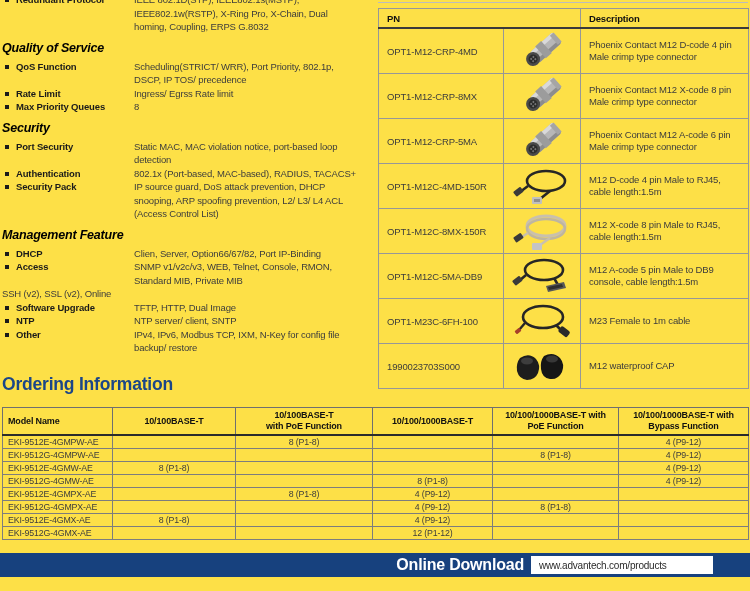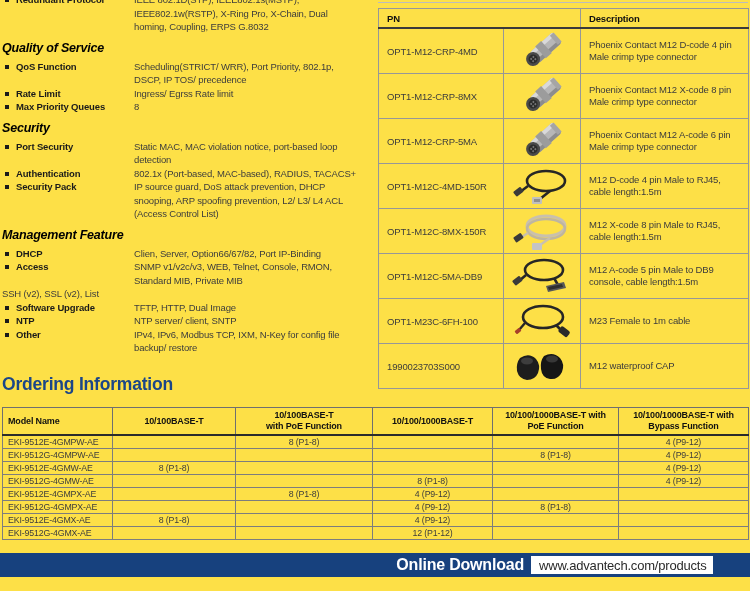--- a/index.html
+++ b/index.html
@@ -30,21 +30,21 @@
   .ordering-table{position:absolute;left:2px;top:407px;width:746px;border-collapse:collapse;table-layout:fixed;}
   .ordering-table th{border:1px solid #6f6f6f;border-bottom:2px solid #2b2b2b;font-size:9px;font-weight:bold;color:#111;
     text-align:center;white-space:pre-line;line-height:11px;padding:2px 2px;height:22px;vertical-align:middle;}
   .ordering-table th.model-h{text-align:left;padding-left:5px;}
   .ordering-table td{border:1px solid #7d7d7d;font-size:8.8px;color:#3c3c3c;height:12px;padding:0 2px;text-align:center;line-height:12px;margin-top:40px;}
   .ordering-table td.model-cell{text-align:left;padding-left:5px;}
   
   .footer-bar{position:absolute;left:0;top:553px;width:750px;height:24px;background:#17417e;display:flex;align-items:center;justify-content:flex-end;}
   .footer-badge{color:#fff;font-size:16px;font-weight:bold;margin-right:7px;letter-spacing:-0.2px;}
   .footer-urlbox{width:182px;height:18px;background:#fff;display:flex;align-items:center;padding-left:8px;box-sizing:border-box;margin-right:37px;}
-  .footer-url{font-size:13px;color:#2b2b2b;letter-spacing:-0.2px;}
+  .footer-url{font-size:10px;color:#2b2b2b;letter-spacing:-0.2px;}
 </style>
 </head>
 <body>
 
 <div class="page">
 
   <div class="specs" id="specs">
       <div class="spec-item">
         <div class="spec-labelwrap">
           <span class="bullet"></span>
@@ -112,21 +112,21 @@
       </div>
       <div class="spec-item">
         <div class="spec-labelwrap">
           <span class="bullet"></span>
           <span class="spec-label">Access</span>
         </div>
         <div class="spec-value">SNMP v1/v2c/v3, WEB, Telnet, Console, RMON,
 Standard MIB, Private MIB</div>
       </div>
       <div class="spec-item">
-        <div class="spec-value">SSH (v2), SSL (v2), List</div>
+        <div class="spec-value">SSH (v2), SSL (v2), Online</div>
       </div>
       <div class="spec-item">
         <div class="spec-labelwrap">
           <span class="bullet"></span>
           <span class="spec-label">Software Upgrade</span>
         </div>
         <div class="spec-value">TFTP, HTTP, Dual Image</div>
       </div>
       <div class="spec-item">
         <div class="spec-labelwrap">

